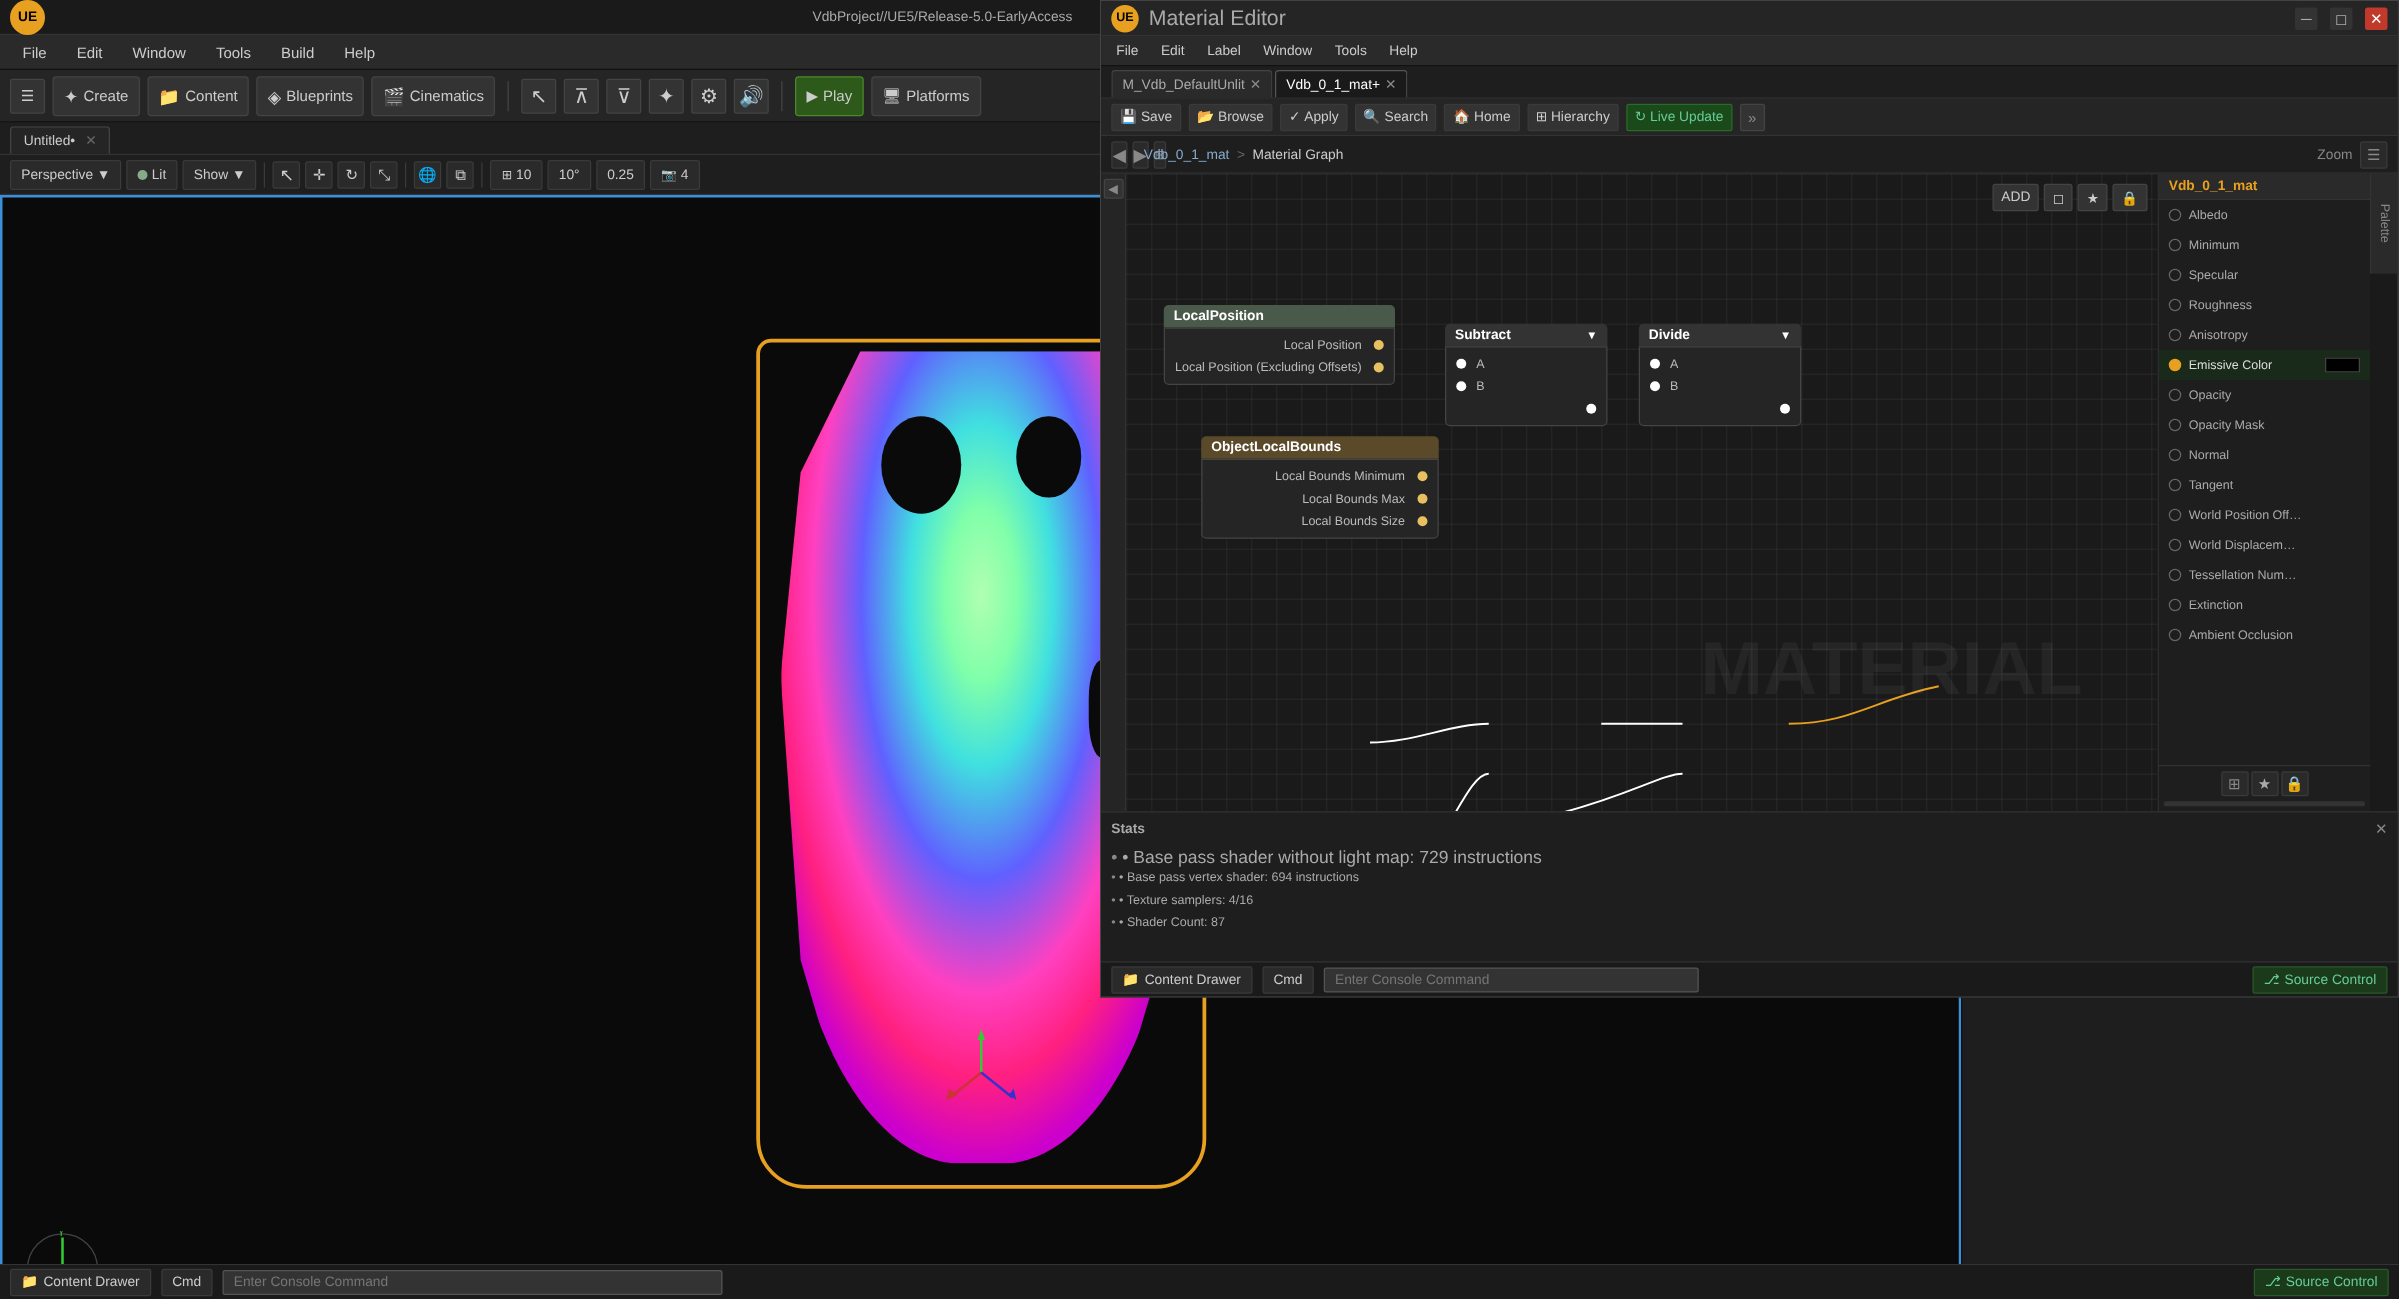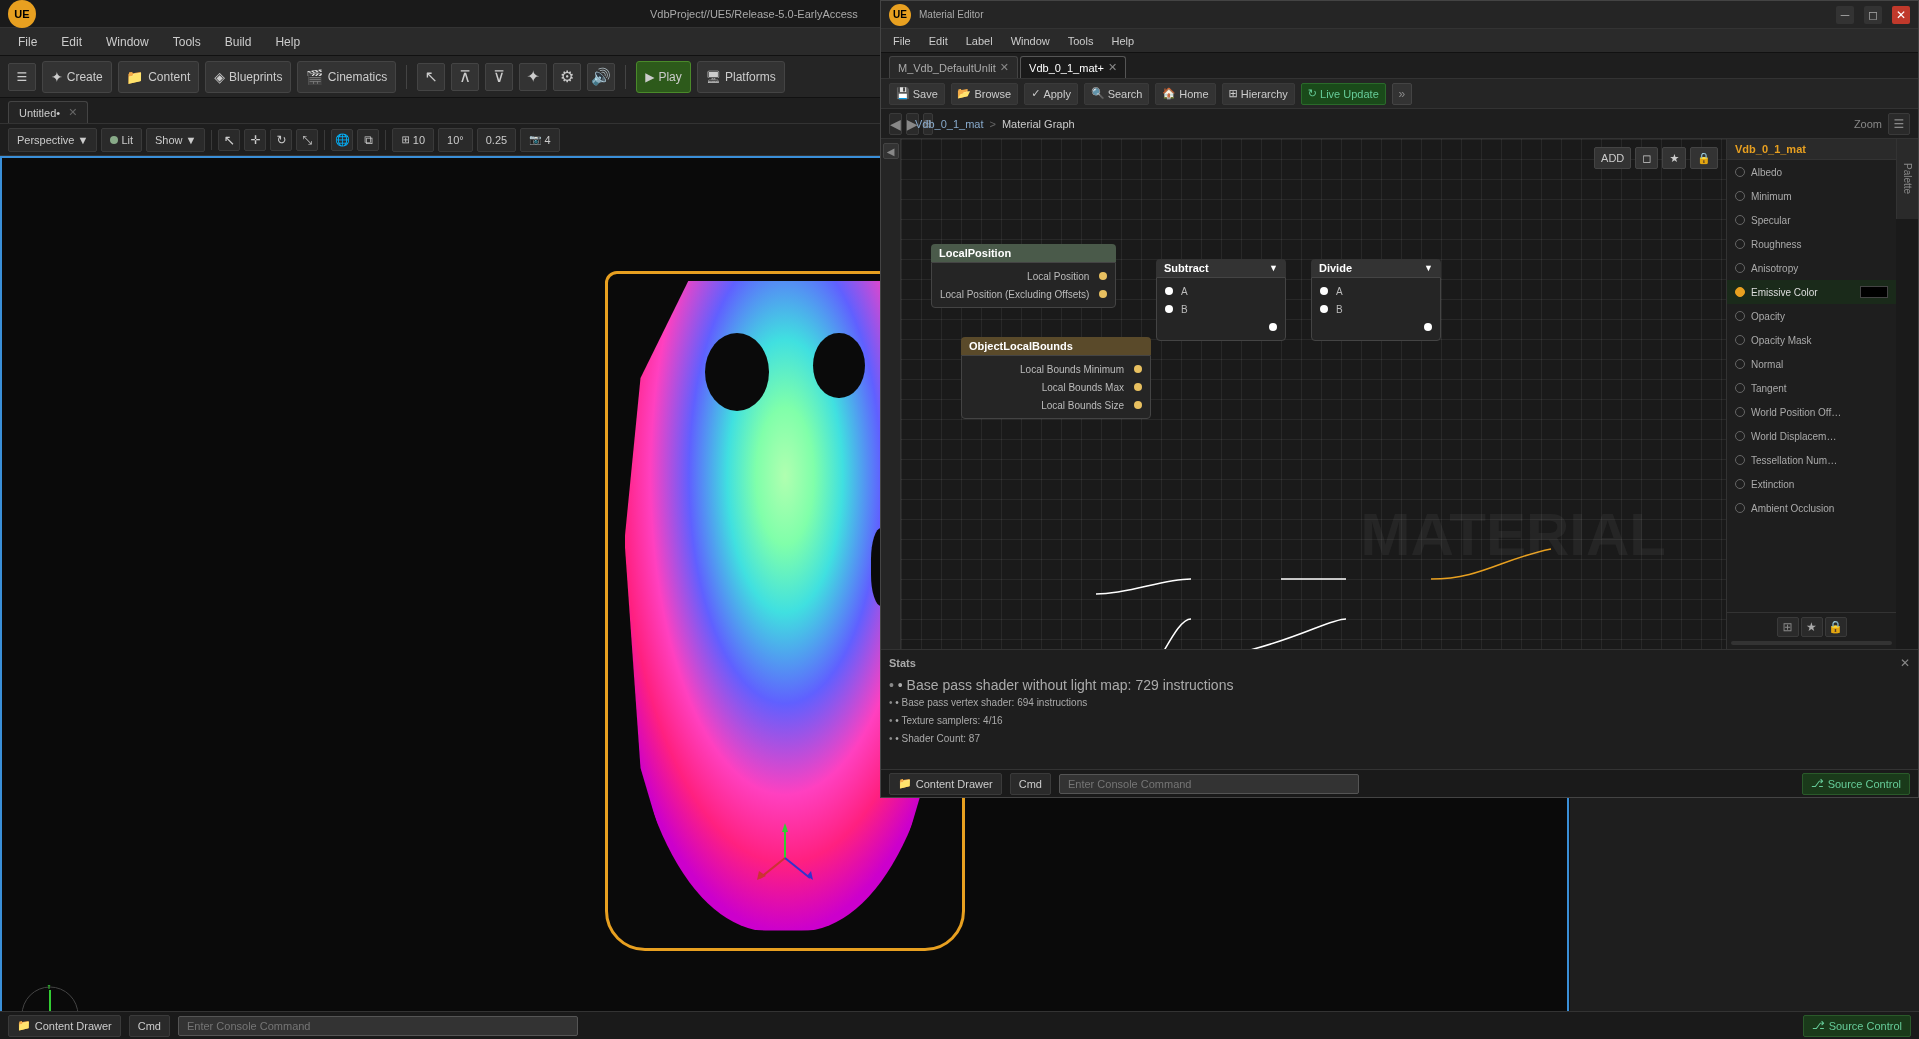--- a/index.html
+++ b/index.html
@@ -334,21 +334,21 @@
         <span class="item-type">VdbActor</span>
       </div>
     </div>
   </div>
 </div>
 
 <div id="mat-editor">
 
   <div id="mat-title-bar">
     <div class="mat-logo">UE</div>
-    <span style="color:#aaa;font-size:10px;flex:1;">Material Editor</span>
+    <span style="color:#aaa;font-size:17px;flex:1;">Material Editor</span>
     <div style="width:18px;height:18px;background:#333;display:flex;align-items:center;justify-content:center;cursor:pointer;color:#aaa;border-radius:2px;font-size:12px;">─</div>
     <div style="width:18px;height:18px;background:#333;display:flex;align-items:center;justify-content:center;cursor:pointer;color:#aaa;border-radius:2px;font-size:12px;margin:0 2px;">◻</div>
     <div style="width:18px;height:18px;background:#c0392b;display:flex;align-items:center;justify-content:center;cursor:pointer;color:#fff;border-radius:2px;font-size:12px;">✕</div>
   </div>
 
   <div id="mat-menu">
     <div class="menu-item" style="font-size:11px;padding:0 8px;">File</div>
     <div class="menu-item" style="font-size:11px;padding:0 8px;">Edit</div>
     <div class="menu-item" style="font-size:11px;padding:0 8px;">Label</div>
     <div class="menu-item" style="font-size:11px;padding:0 8px;">Window</div>
@@ -449,21 +449,21 @@
             <span style="color:#bbb;font-size:10px;">Local Position</span>
             <span class="pin-dot yellow" style="margin-left:6px;"></span>
           </div>
           <div class="mat-node-pin output">
             <span style="color:#bbb;font-size:10px;">Local Position (Excluding Offsets)</span>
             <span class="pin-dot yellow" style="margin-left:6px;"></span>
           </div>
         </div>
       </div>
 
-      <div class="mat-node" id="node-objbounds" style="left:60px;top:198px;min-width:190px;">
+      <div class="mat-node" id="node-objbounds" style="left:60px;top:210px;min-width:190px;">
         <div class="mat-node-header" style="background:#5a4a2a;">ObjectLocalBounds</div>
         <div class="mat-node-body">
           <div class="mat-node-pin output">
             <span style="color:#bbb;font-size:10px;">Local Bounds Minimum</span>
             <span class="pin-dot yellow" style="margin-left:6px;"></span>
           </div>
           <div class="mat-node-pin output">
             <span style="color:#bbb;font-size:10px;">Local Bounds Max</span>
             <span class="pin-dot yellow" style="margin-left:6px;"></span>
           </div>

